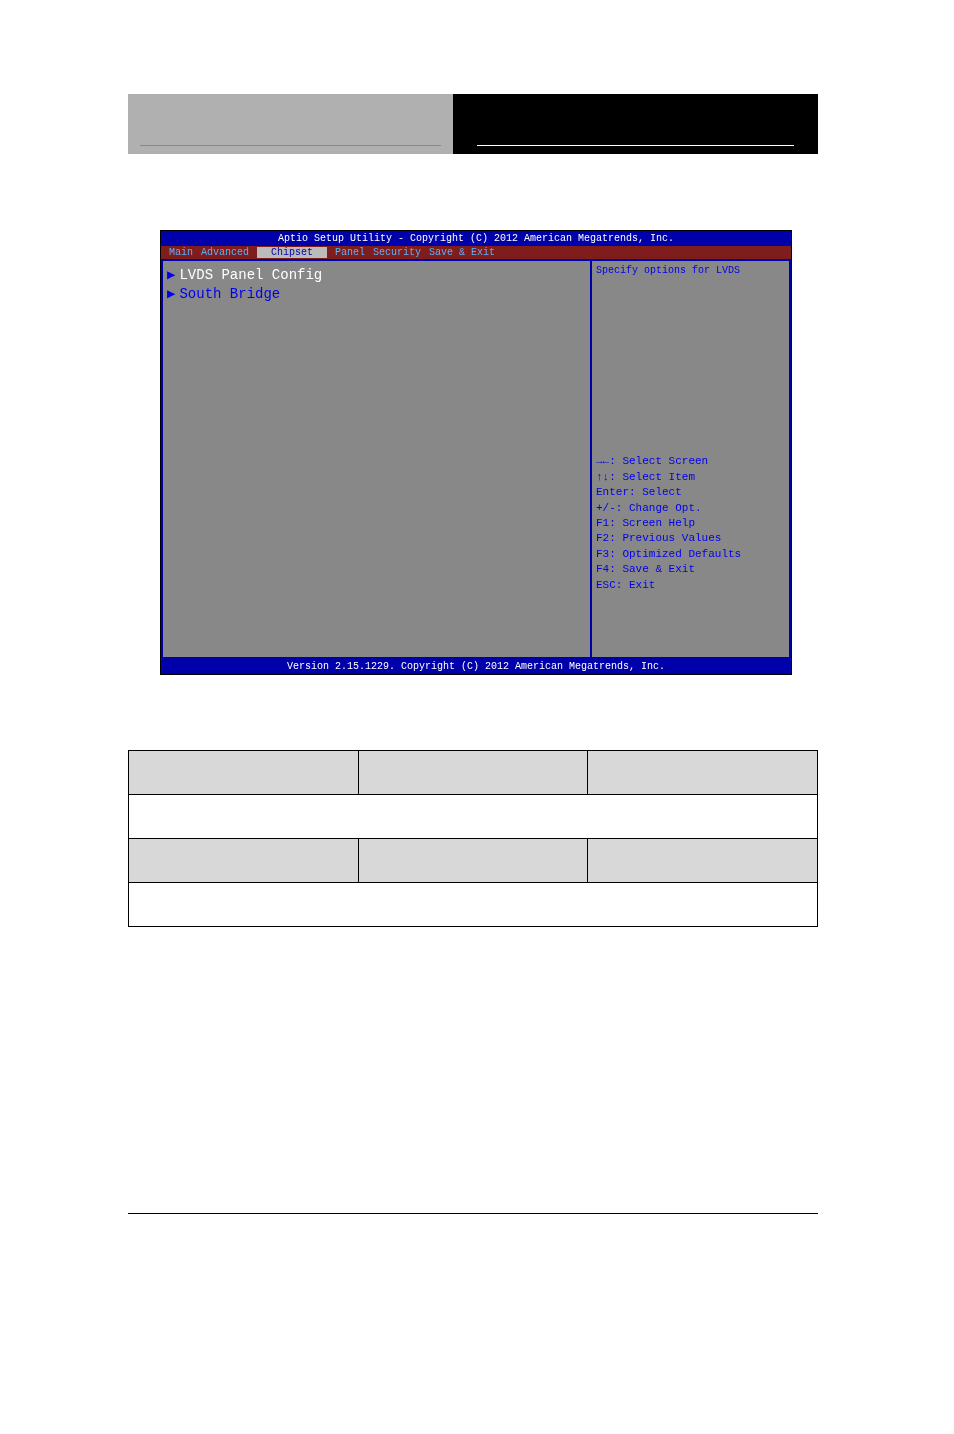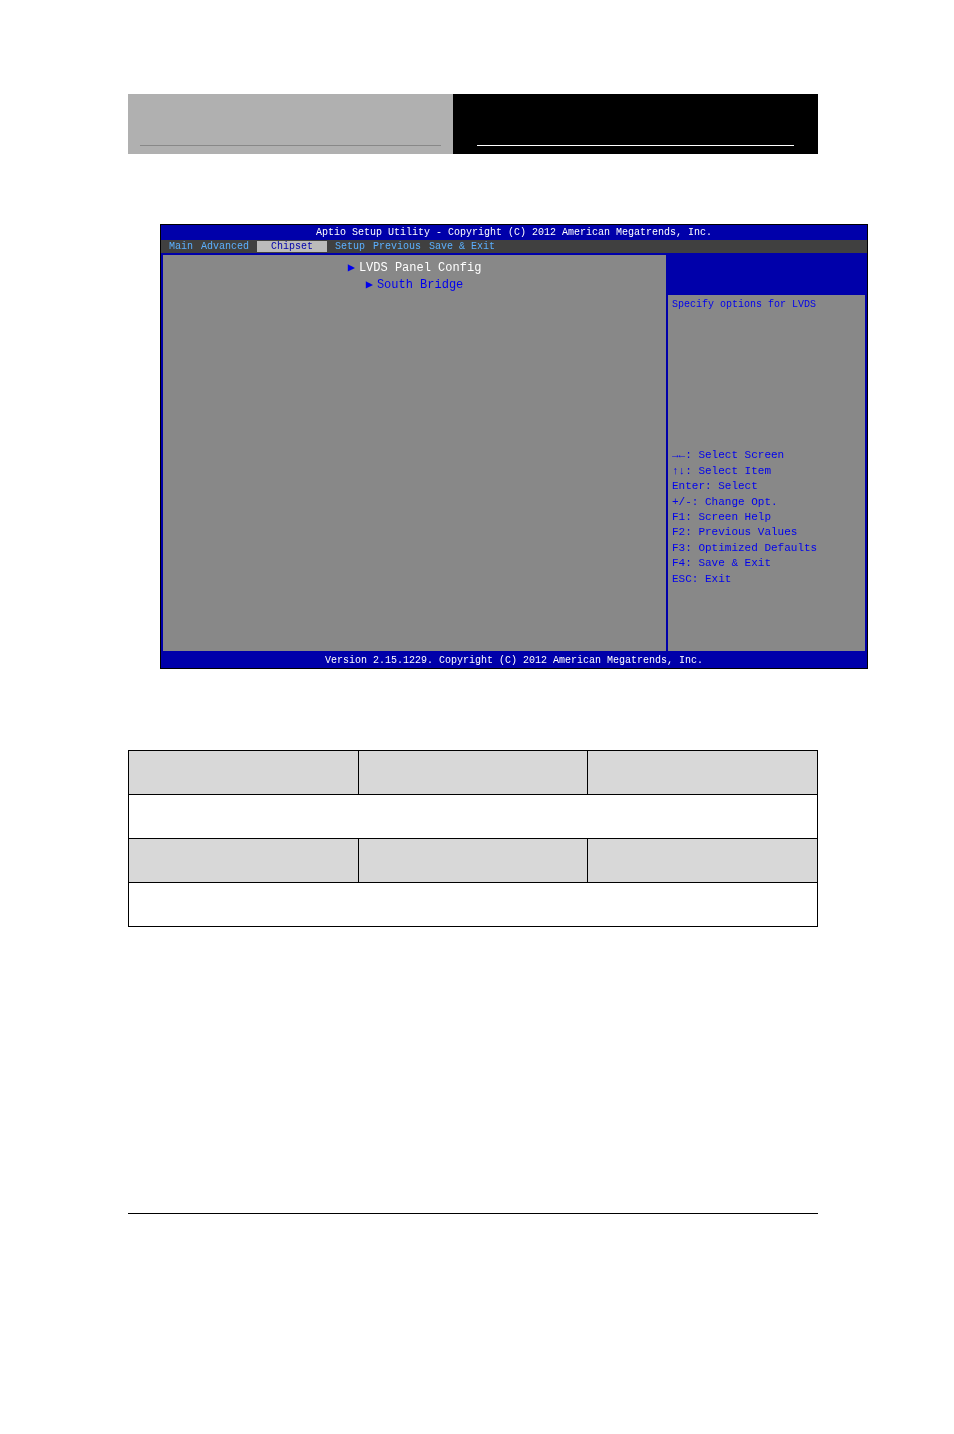--- a/index.html
+++ b/index.html
@@ -45,36 +45,36 @@
     .header-right-inner {
       position: absolute;
       bottom: 8px;
       left: 24px;
       right: 24px;
       height: 18px;
       border-bottom: 1px solid #fff;
     }
     .bios-screen {
       position: absolute;
-      top: 224px;
+      top: 230px;
       left: 160px;
-      width: 708px;
+      width: 632px;
       background: #0000aa;
       border: 1px solid #000;
     }
     .bios-title-bar {
       background: #0000aa;
       color: #fff;
       font-family: 'Courier New', monospace;
       font-size: 10px;
       padding: 2px 8px;
       text-align: center;
     }
     .bios-menu-bar {
-      background: #404040;
+      background: #7f1d1d;
       color: #00aaff;
       font-family: 'Courier New', monospace;
       font-size: 10px;
       padding: 1px 8px;
       display: flex;
       gap: 8px;
     }
     .bios-menu-item {
       color: #5bb0ff;
     }
@@ -87,23 +87,22 @@
       display: flex;
       height: 400px;
     }
     .bios-left {
       flex: 1;
       background: #888;
       border: 2px solid #0000aa;
       border-right: 1px solid #0000aa;
       padding: 4px;
       font-family: 'Courier New', monospace;
-      font-size: 12px;
-      color: #0000ee;
-      text-align: center;
+      font-size: 14px;
+      color: #0000ee;
     }
     .bios-item {
       color: #0000ee;
       padding: 1px 0;
     }
     .bios-item.selected {
       color: #fff;
     }
     .bios-arrow {
       color: #0000ee;
@@ -113,21 +112,20 @@
       width: 200px;
       background: #888;
       border: 2px solid #0000aa;
       border-left: 1px solid #0000aa;
       padding: 4px;
       font-family: 'Courier New', monospace;
       font-size: 10px;
       color: #0000ee;
       display: flex;
       flex-direction: column;
-      margin-top: 40px;
     }
     .bios-help-text {
       color: #0000ee;
       margin-bottom: 8px;
     }
     .bios-keys {
       margin-top: auto;
       margin-bottom: 60px;
     }
     .bios-key-line {
@@ -183,22 +181,22 @@
     <div class="header-right-inner"></div>
   </div>
 </div>
 
 <div class="bios-screen">
   <div class="bios-title-bar">Aptio Setup Utility - Copyright (C) 2012 American Megatrends, Inc.</div>
   <div class="bios-menu-bar">
     <span class="bios-menu-item">Main</span>
     <span class="bios-menu-item">Advanced</span>
     <span class="bios-menu-item active">Chipset</span>
-    <span class="bios-menu-item">Setup</span>
-    <span class="bios-menu-item">Previous</span>
+    <span class="bios-menu-item">Panel</span>
+    <span class="bios-menu-item">Security</span>
     <span class="bios-menu-item">Save &amp; Exit</span>
   </div>
   <div class="bios-body">
     <div class="bios-left">
       <div class="bios-item selected">
         <span class="bios-arrow">▶</span><span>LVDS Panel Config</span>
       </div>
       <div class="bios-item">
         <span class="bios-arrow">▶</span><span>South Bridge</span>
       </div>

